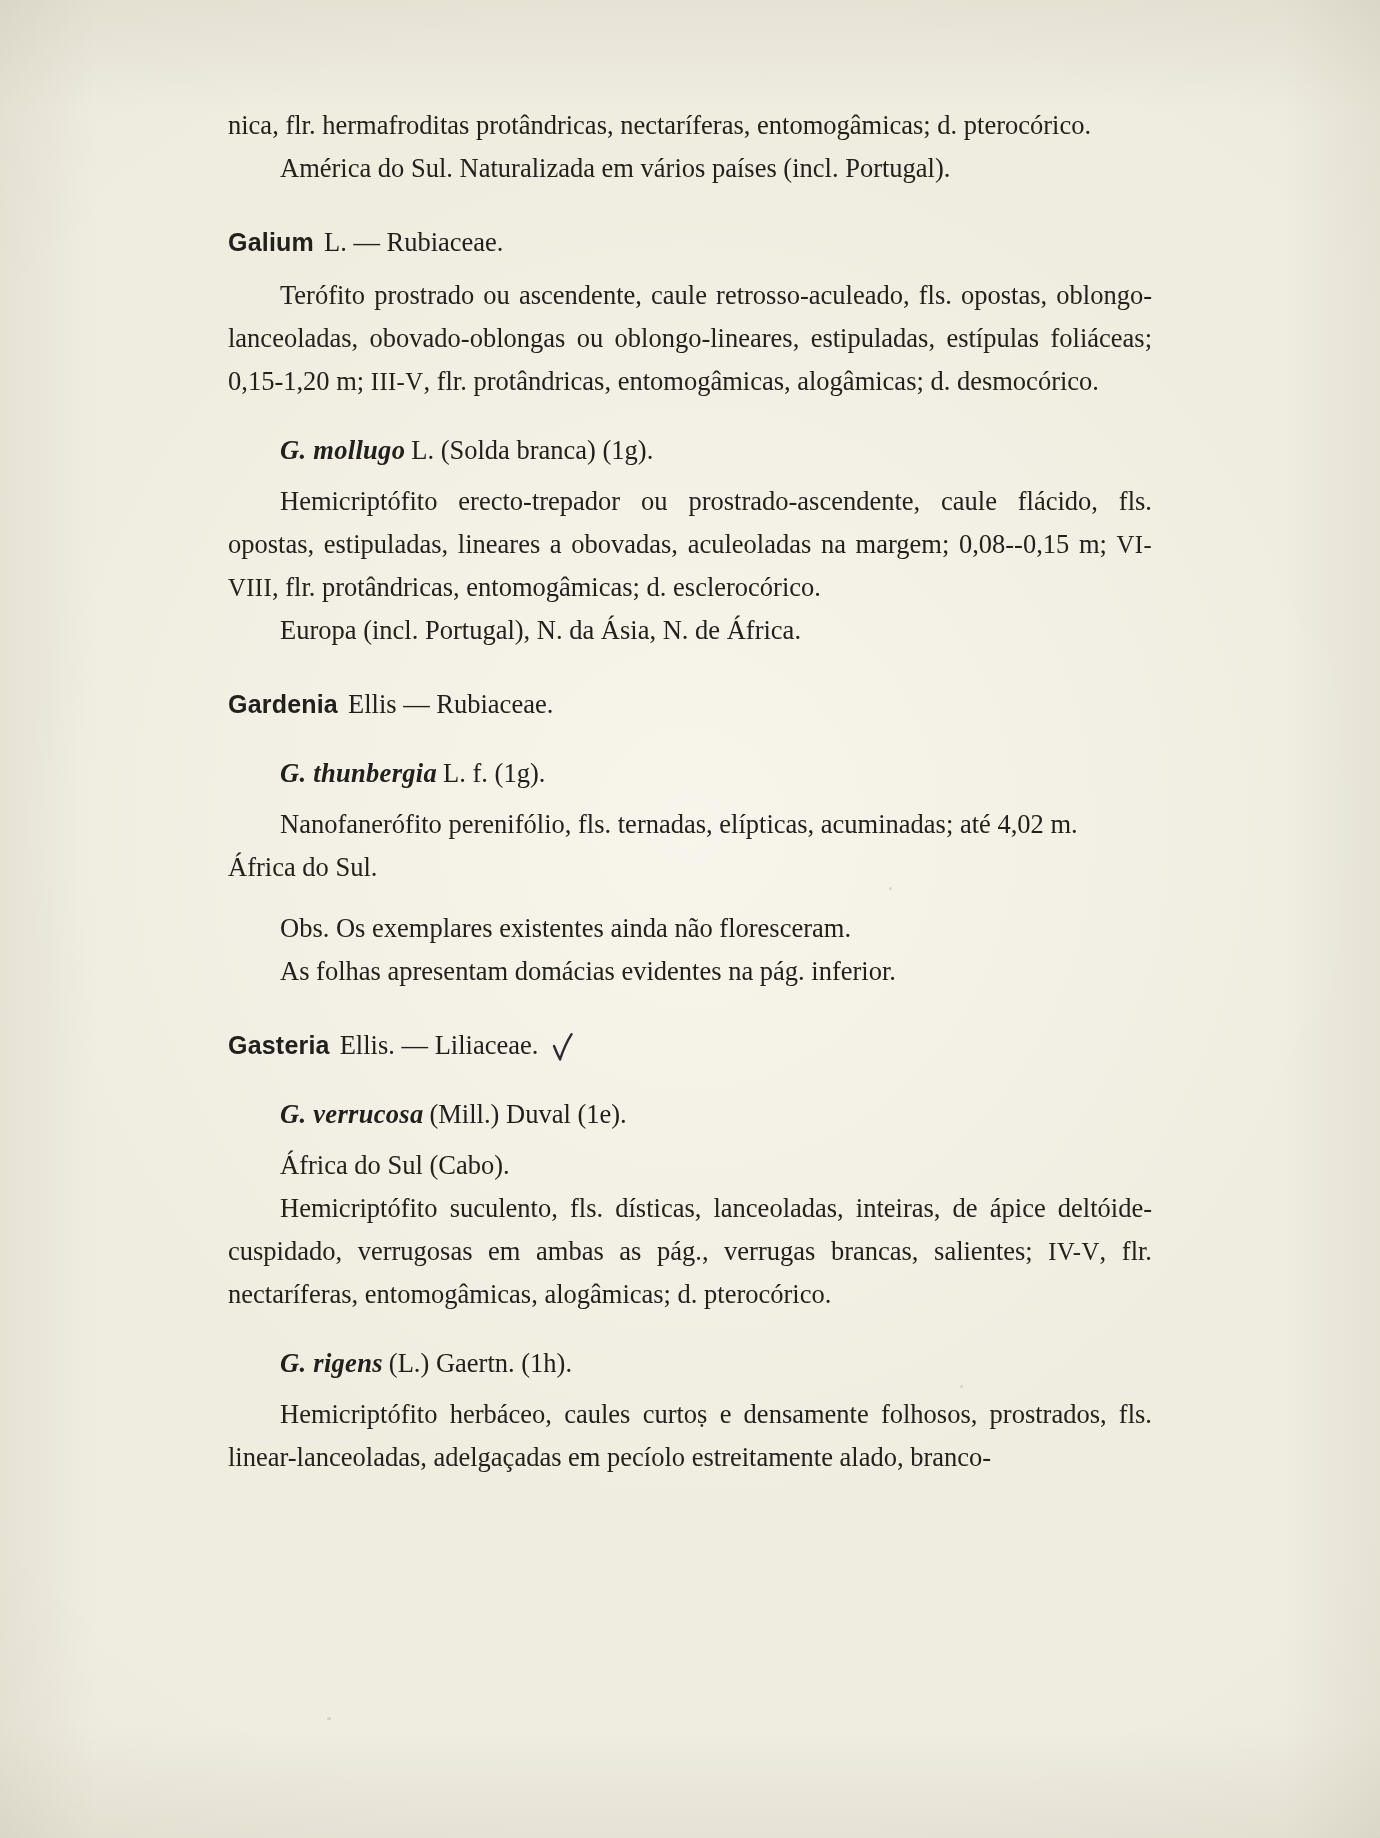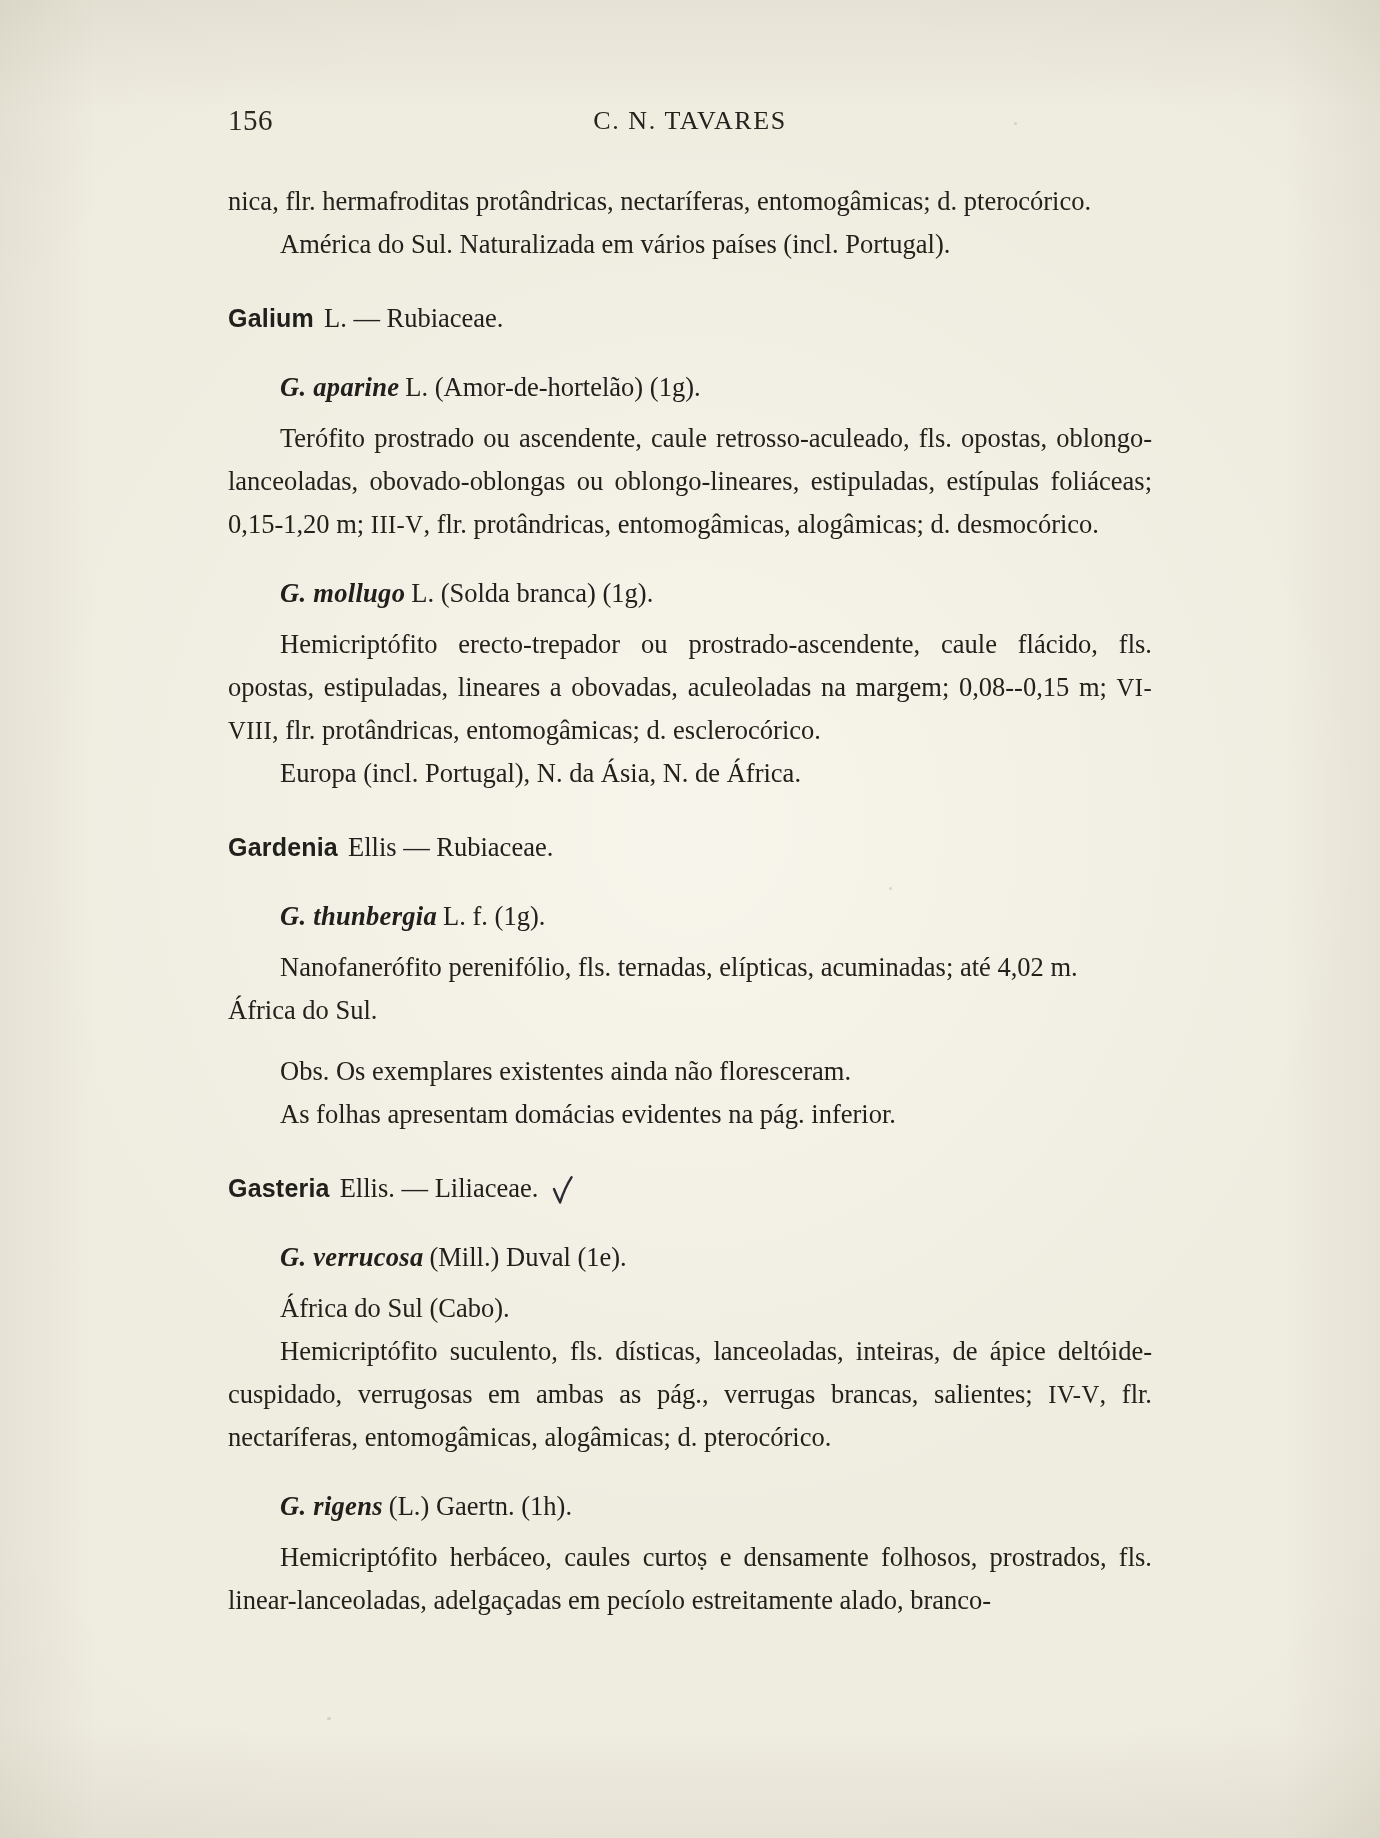--- a/index.html
+++ b/index.html
@@ -146,35 +146,28 @@
   <div class="paper-grain"></div>
 
   <div class="speck" style="left:327px; top:1717px; width:4px; height:3px;"></div>
   <div class="speck" style="left:1014px; top:122px; width:3px; height:3px;"></div>
   <div class="speck" style="left:889px; top:887px; width:3px; height:3px;"></div>
   <div class="speck" style="left:244px; top:700px; width:3px; height:3px;"></div>
   <div class="speck" style="left:960px; top:1385px; width:3px; height:3px;"></div>
 
   <div class="content">
 
-    <div class="runhead">
-      <div class="folio">156</div>
-      <div class="runtitle">C. N. TAVARES</div>
-    </div>
 
     <p class="noindent">nica, flr. hermafroditas protândricas, nectaríferas, entomogâmicas; d. pterocórico.</p>
     <p class="indent">América do Sul. Naturalizada em vários países (incl. Portugal).</p>
 
     <div class="genus-head">
       <span class="genus-name">Galium</span><span class="genus-auth">L. — Rubiaceae.</span>
     </div>
 
-    <div class="species-head">
-      <span class="sp-epithet">G. aparine</span><span class="sp-rest">L. (Amor-de-hortelão) (1g).</span>
-    </div>
     <p class="indent"><span>Terófito prostrado ou ascendente, caule retrosso-aculeado, fls. opostas, oblongo-lanceoladas, obovado-oblongas ou oblongo-lineares, estipuladas, estípulas foliáceas; 0,15-1,20 m; </span><span class="sc">III-V</span><span>, flr. protândricas, entomogâmicas, alogâmicas; d. desmocórico.</span></p>
 
     <div class="species-head">
       <span class="sp-epithet">G. mollugo</span><span class="sp-rest">L. (Solda branca) (1g).</span>
     </div>
     <p class="indent"><span>Hemicriptófito erecto-trepador ou prostrado-ascendente, caule flácido, fls. opostas, estipuladas, lineares a obovadas, aculeoladas na margem; 0,08--0,15 m; </span><span class="sc">VI-VIII</span><span>, flr. protândricas, entomogâmicas; d. esclerocórico.</span></p>
     <p class="indent flush">Europa (incl. Portugal), N. da Ásia, N. de África.</p>
 
     <div class="genus-head">
       <span class="genus-name">Gardenia</span><span class="genus-auth">Ellis — Rubiaceae.</span>

